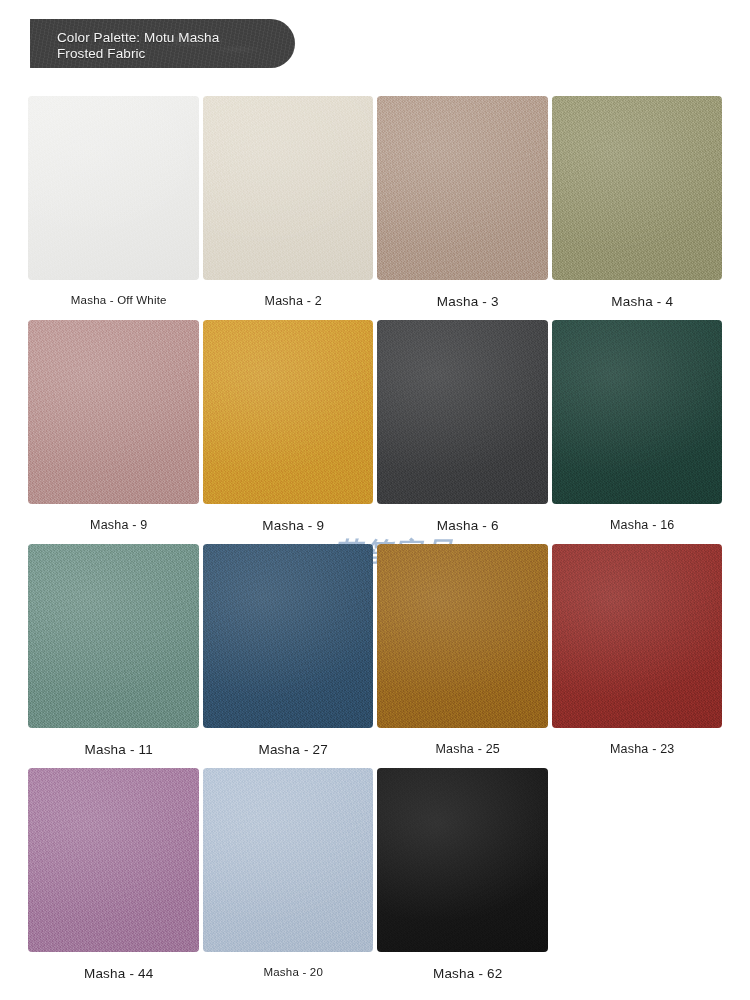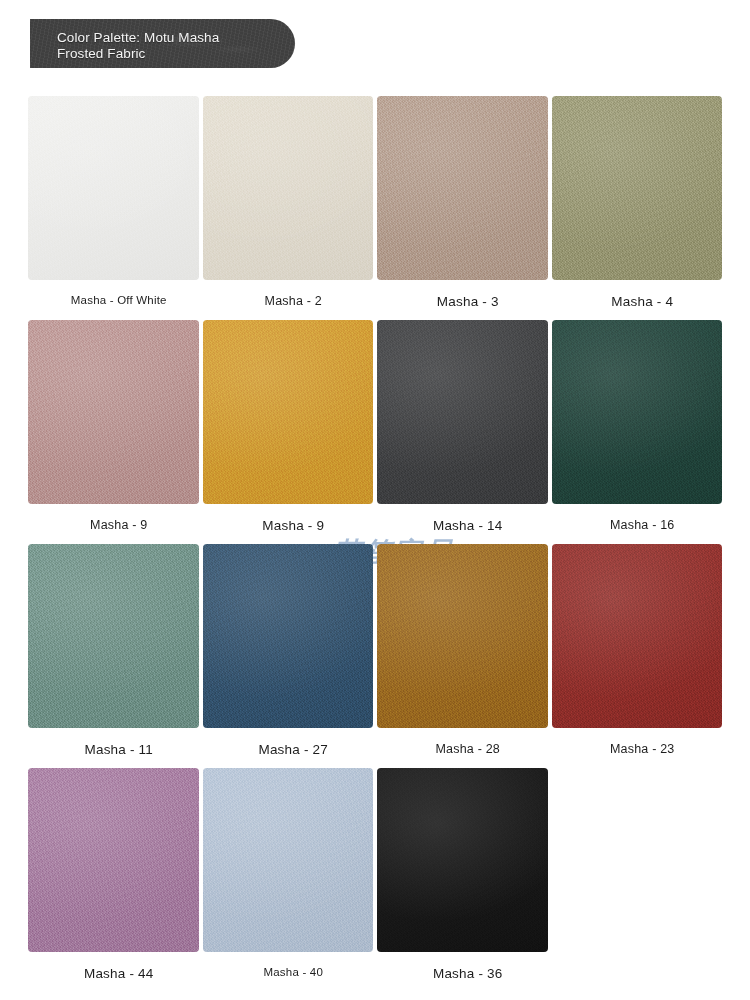--- a/index.html
+++ b/index.html
@@ -168,21 +168,21 @@
           <div class="grain"></div>
           <div class="sheen"></div>
         </div>
         <div class="label">Masha - 9</div>
       </div>
       <div class="cell lbl-lg">
         <div class="swatch" style="background: rgb(59, 60, 62);">
           <div class="grain"></div>
           <div class="sheen"></div>
         </div>
-        <div class="label">Masha - 14</div>
+        <div class="label">Masha - 6</div>
       </div>
       <div class="cell">
         <div class="swatch" style="background: rgb(29, 64, 55);">
           <div class="grain"></div>
           <div class="sheen"></div>
         </div>
         <div class="label">Masha - 16</div>
       </div>
       <div class="cell lbl-lg">
         <div class="swatch" style="background: rgb(109, 144, 134);">
@@ -196,45 +196,45 @@
           <div class="grain"></div>
           <div class="sheen"></div>
         </div>
         <div class="label">Masha - 27</div>
       </div>
       <div class="cell">
         <div class="swatch" style="background: rgb(154, 103, 28);">
           <div class="grain"></div>
           <div class="sheen"></div>
         </div>
-        <div class="label">Masha - 28</div>
+        <div class="label">Masha - 25</div>
       </div>
       <div class="cell">
         <div class="swatch" style="background: rgb(142, 42, 38);">
           <div class="grain"></div>
           <div class="sheen"></div>
         </div>
         <div class="label">Masha - 23</div>
       </div>
       <div class="cell lbl-lg">
         <div class="swatch" style="background: rgb(165, 121, 159);">
           <div class="grain"></div>
           <div class="sheen"></div>
         </div>
         <div class="label">Masha - 44</div>
       </div>
       <div class="cell lbl-sm">
         <div class="swatch" style="background: rgb(180, 195, 214);">
           <div class="grain"></div>
           <div class="sheen"></div>
         </div>
-        <div class="label">Masha - 40</div>
+        <div class="label">Masha - 20</div>
       </div>
       <div class="cell lbl-lg">
         <div class="swatch" style="background: rgb(18, 18, 18);">
           <div class="grain"></div>
           <div class="sheen"></div>
         </div>
-        <div class="label">Masha - 36</div>
+        <div class="label">Masha - 62</div>
       </div>
     </div>
 
 </div>
 
 </body></html>

